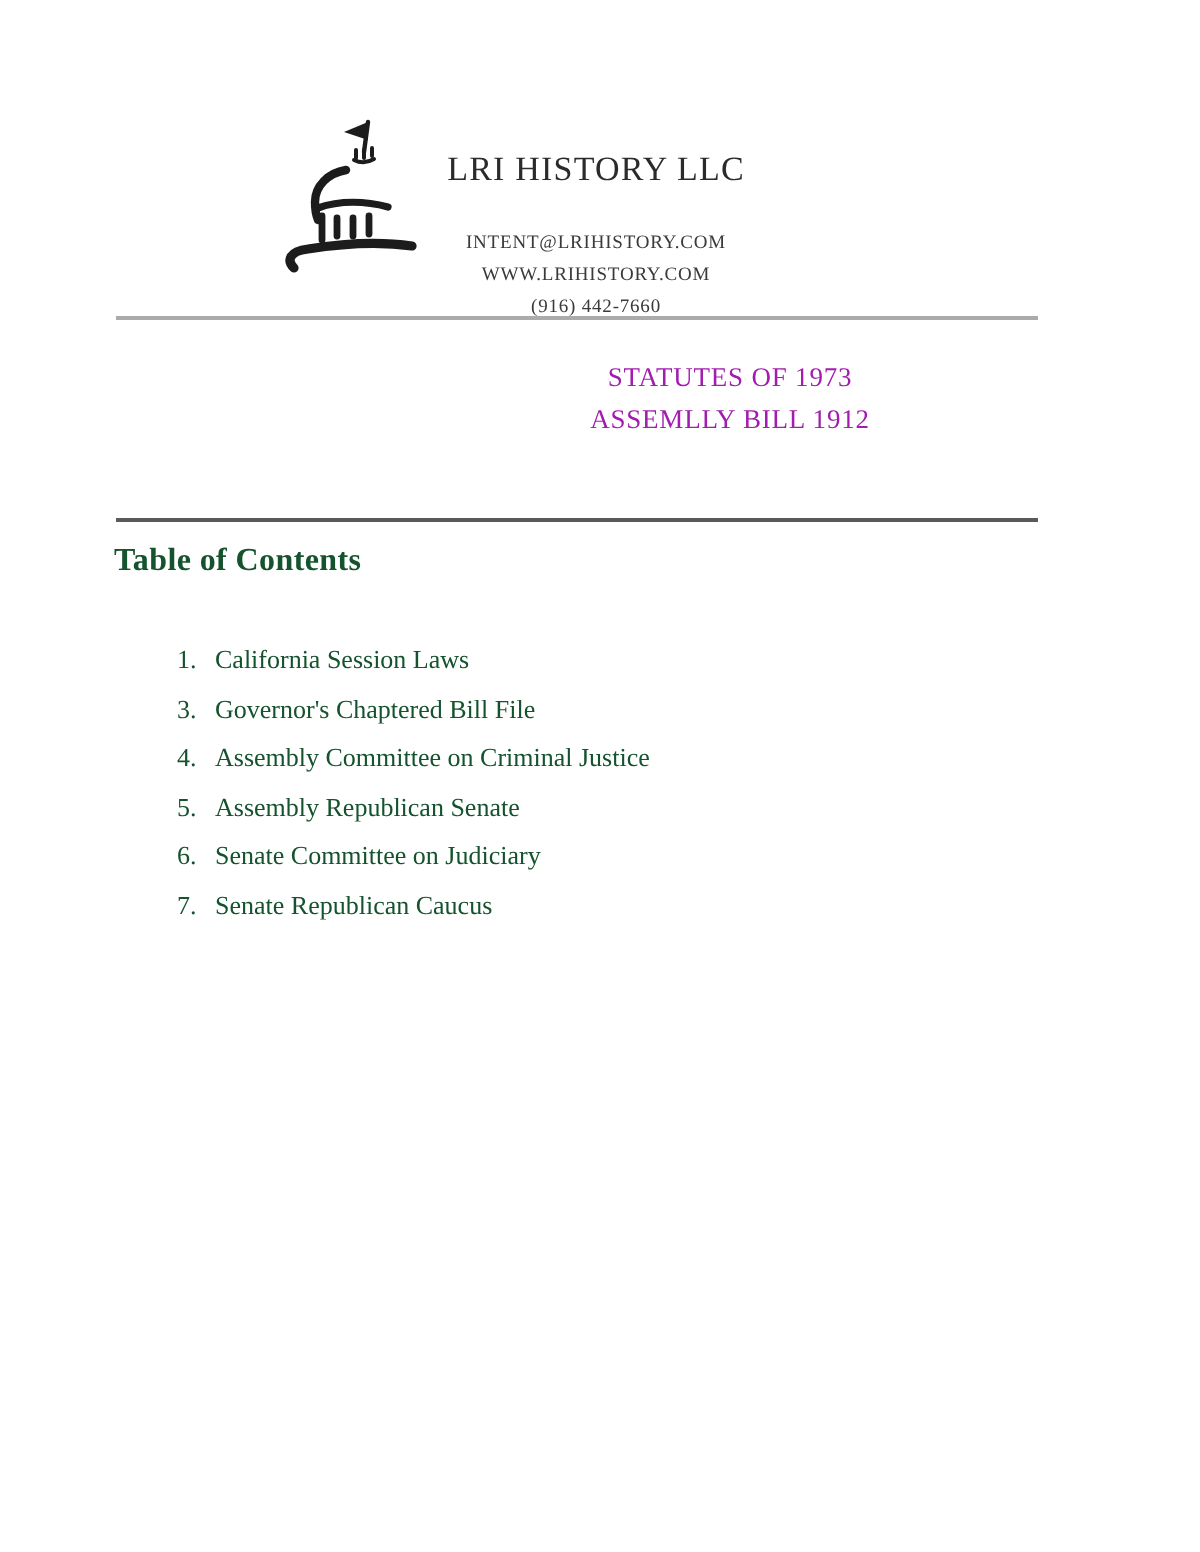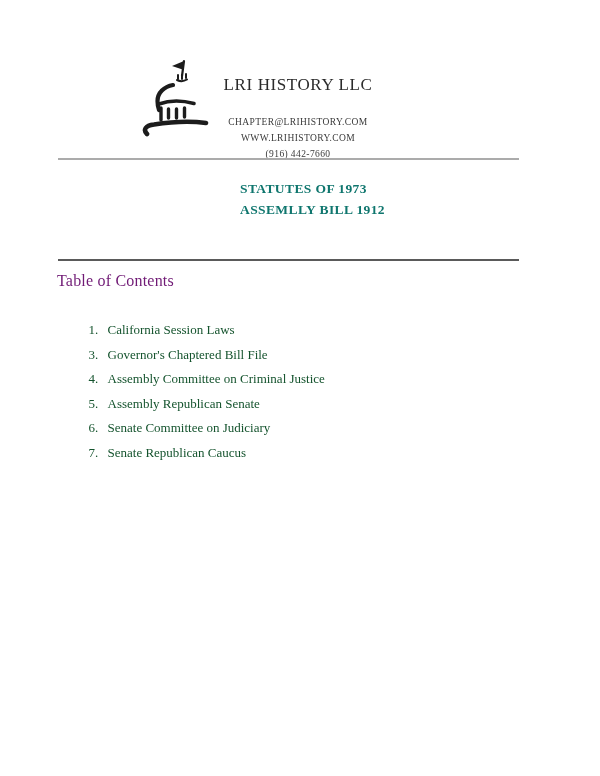--- a/index.html
+++ b/index.html
@@ -47,37 +47,37 @@
   .rule { position: absolute; left: 58px; width: 461px; }
   .rule-light { top: 158px; height: 2px; background: #ababab; }
   .rule-dark  { top: 259px; height: 1.5px; background: #5a5a5a; }
 
   
   .case-block {
     position: absolute;
     left: 240px;
     top: 179px;
     width: 250px;
-    text-align: left;
-    font-weight: bold;
+    text-align: center;
+    font-weight: normal;
     font-size: 13.5px;
     letter-spacing: 0.4px;
-    color: #0f766e;
+    color: #a21caf;
     line-height: 20.8px;
   }
   .case-block div { white-space: pre; }
 
   
   .toc-title {
     position: absolute;
     left: 57px;
     top: 272px;
     font-size: 16px;
-    font-weight: normal;
-    color: #701a75;
+    font-weight: bold;
+    color: #14532d;
     letter-spacing: 0.2px;
   }
   .toc-list {
     position: absolute;
     left: 69px;
     top: 306px;
     margin: 0;
     padding: 0;
     list-style: none;
     font-size: 13px;
@@ -112,21 +112,21 @@
     <path d="M 20,50 L 20,62" stroke-width="3.4"></path>
     <path d="M 27.5,51 L 27.5,60" stroke-width="3.4"></path>
     <path d="M 35.5,51 L 35.5,60" stroke-width="3.4"></path>
     <path d="M 43.5,50 L 43.5,59" stroke-width="3.4"></path>
 
     <path d="M 6,76 C 2,72 4,67.5 13,66.5 C 32,63.5 51,63 65,65" stroke-width="4.6"></path>
   </svg>
 
   <div class="header-text">
     <div class="company-name">LRI HISTORY LLC</div>
-    <div class="contact-line">CHAPTER@LRIHISTORY.COM</div>
+    <div class="contact-line">INTENT@LRIHISTORY.COM</div>
     <div class="contact-line">WWW.LRIHISTORY.COM</div>
     <div class="contact-line">(916) 442-7660</div>
   </div>
 
   <div class="rule rule-light"></div>
 
   <div class="case-block">
     <div>STATUTES OF 1973</div>
     <div>ASSEMLLY BILL 1912</div>
   </div>

